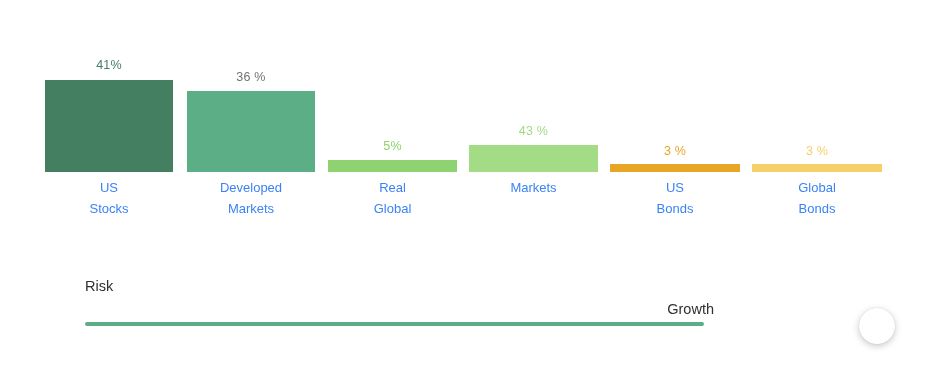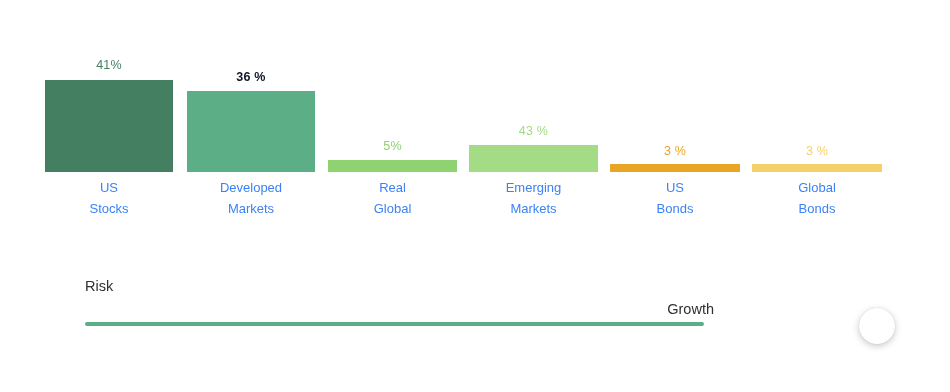--- a/index.html
+++ b/index.html
@@ -108,40 +108,39 @@
 <div id="allocation-chart">
     <div class="bar-column" style="left: 45px; width: 128px;">
       <div class="bar-value" style="top: 50px; color: rgb(69, 127, 98);">41%</div>
       <div class="bar-rect" style="top: 72px; height: 92px; background: rgb(69, 127, 98);"></div>
       <div class="bar-label">
         <span class="line">US</span>
         <span class="line">Stocks</span>
       </div>
     </div>
     <div class="bar-column" style="left: 187px; width: 128px;">
-      <div class="bar-value" style="top: 62px; color: #0f172a; font-weight: bold;">36 %</div>
+      <div class="bar-value" style="top: 62px; color: #737373;">36 %</div>
       <div class="bar-rect" style="top: 83px; height: 81px; background: rgb(92, 174, 134);"></div>
       <div class="bar-label">
         <span class="line">Developed</span>
         <span class="line">Markets</span>
       </div>
     </div>
     <div class="bar-column" style="left: 328px; width: 129px;">
       <div class="bar-value" style="top: 131px; color: rgb(143, 210, 113);">5%</div>
       <div class="bar-rect" style="top: 152px; height: 12px; background: rgb(143, 210, 113);"></div>
       <div class="bar-label">
         <span class="line">Real</span>
         <span class="line">Global</span>
       </div>
     </div>
     <div class="bar-column" style="left: 469px; width: 129px;">
       <div class="bar-value" style="top: 116px; color: rgb(163, 220, 133);">43 %</div>
       <div class="bar-rect" style="top: 137px; height: 27px; background: rgb(163, 220, 133);"></div>
       <div class="bar-label">
-        <span class="line">Emerging</span>
         <span class="line">Markets</span>
       </div>
     </div>
     <div class="bar-column" style="left: 610px; width: 130px;">
       <div class="bar-value" style="top: 136px; color: rgb(233, 165, 38);">3 %</div>
       <div class="bar-rect" style="top: 156px; height: 8px; background: rgb(233, 165, 38);"></div>
       <div class="bar-label">
         <span class="line">US</span>
         <span class="line">Bonds</span>
       </div>

